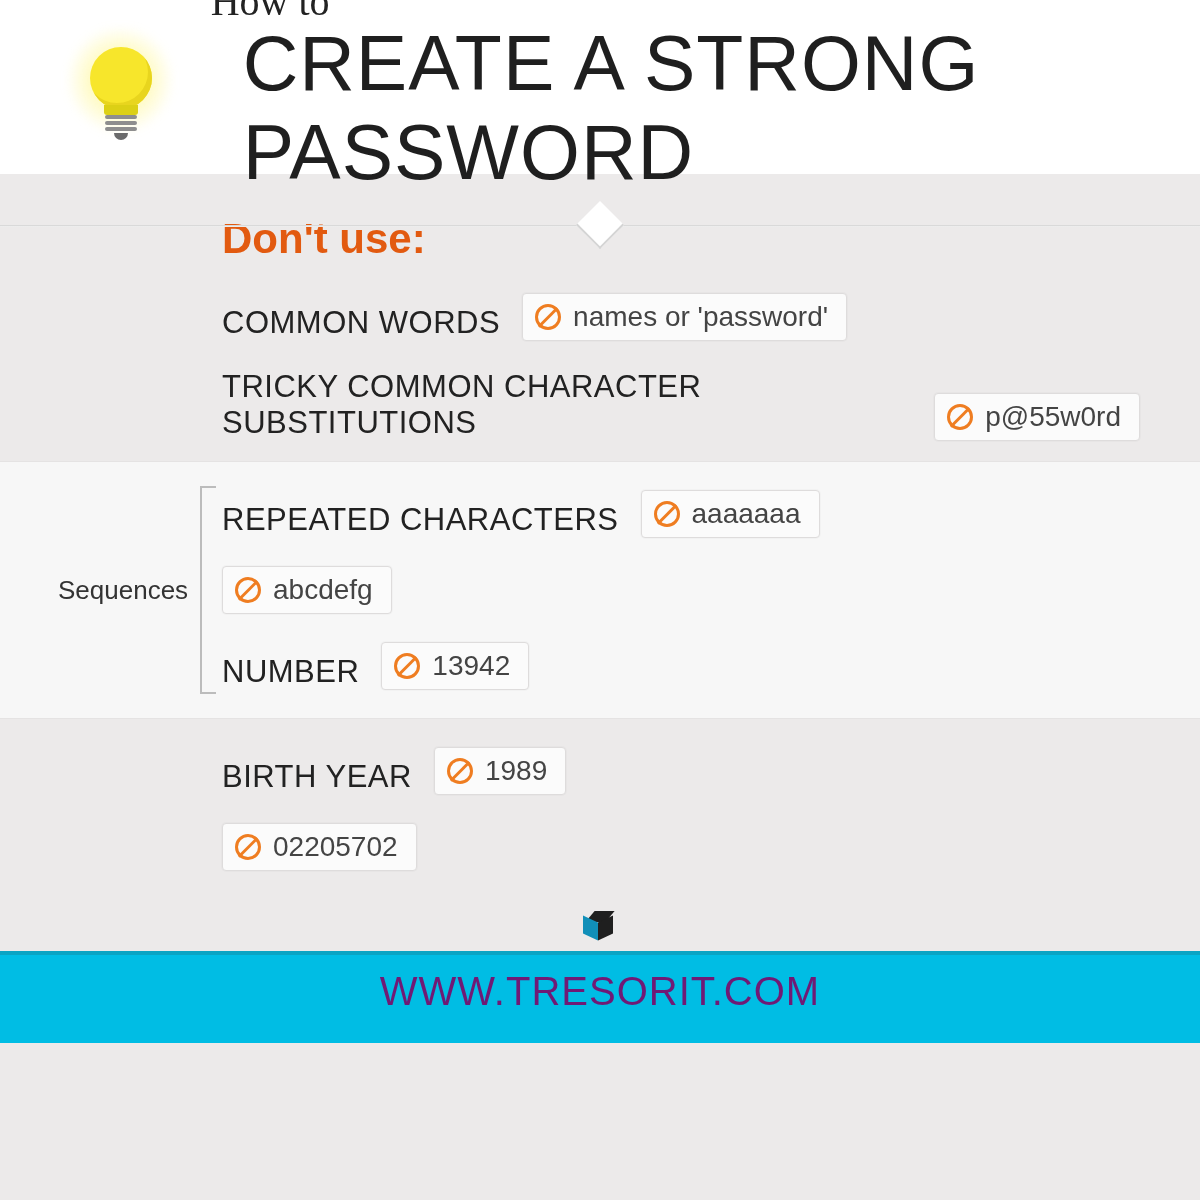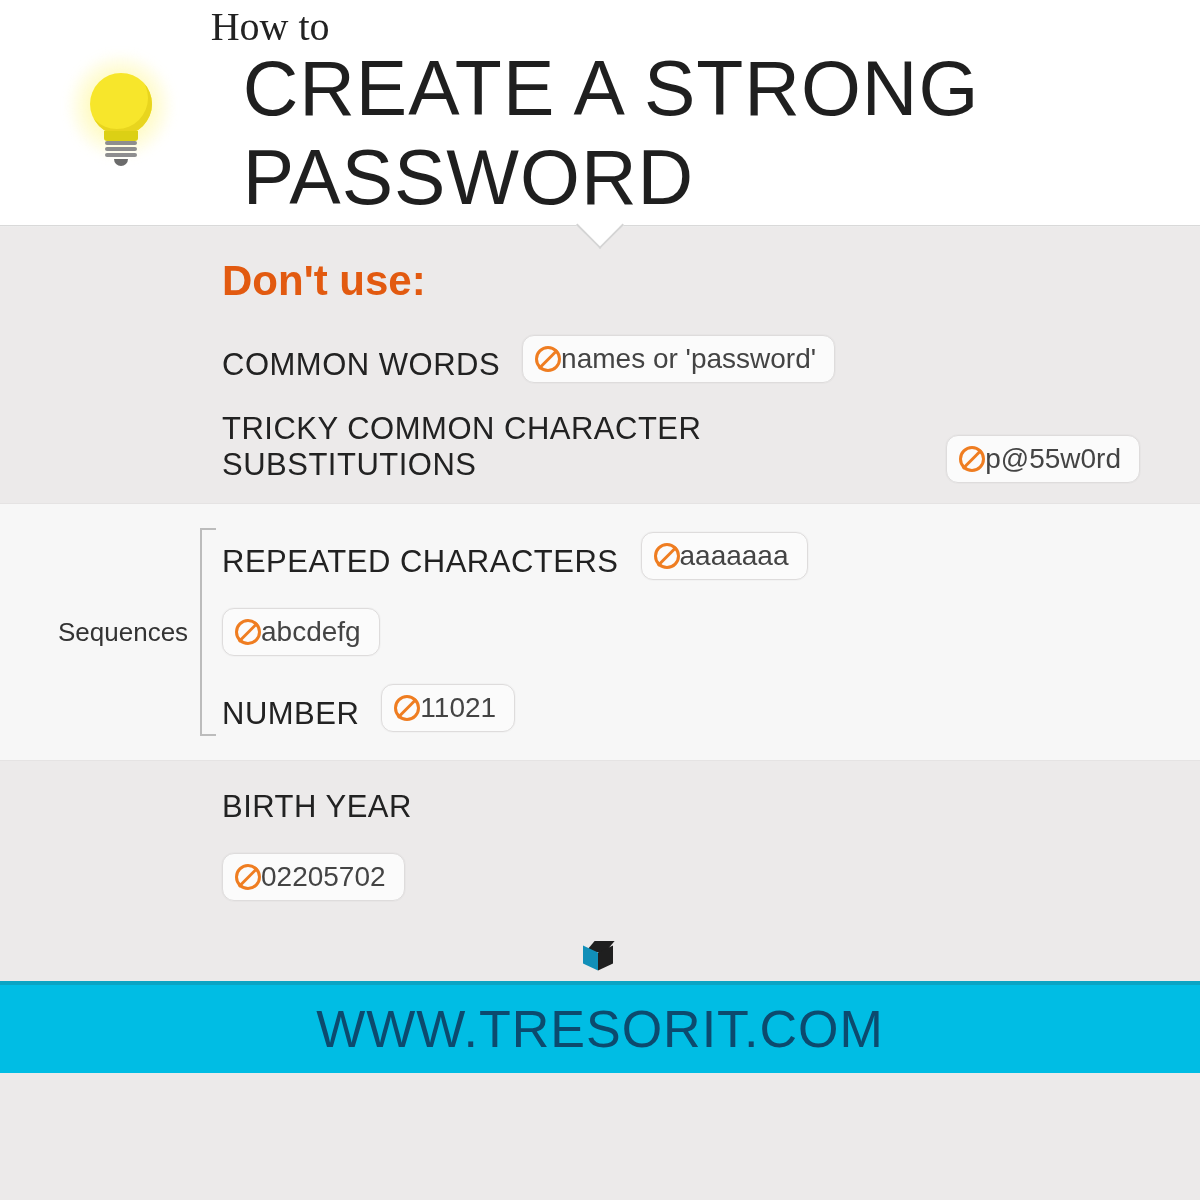--- a/index.html
+++ b/index.html
@@ -9,21 +9,21 @@
     background: #eceaea;
     font-family: "Helvetica Neue", Arial, sans-serif;
     color: #262626;
     overflow: hidden;
     position: relative;
   }
 
   
   .header {
     background: #ffffff;
-    height: 225px;
+    height: 174px;
     position: relative;
     display: flex;
     align-items: center;
     padding-left: 90px;
   }
   .bulb {
     width: 95px;
     position: relative;
   }
   .bulb-glow {
@@ -99,21 +99,21 @@
     border-bottom: 2px solid #d4d4d4;
     transform: translate(-50%,-17px) rotate(45deg);
     z-index: 3;
   }
 
   
   .section {
     padding-left: 222px;
     padding-right: 60px;
   }
-  .sec-a { background:#eceaea; padding-top: 32px; padding-bottom: 20px; }
+  .sec-a { background:#eceaea; padding-top: 41px; padding-bottom: 20px; }
   .sec-b { background:#f7f7f7; padding-top: 28px; padding-bottom: 28px; position: relative; border-top:1px solid #e5e3e3; border-bottom:1px solid #e5e3e3;}
   .sec-c { background:#eceaea; padding-top: 28px; padding-bottom: 40px; }
 
   .dont {
     color: #e25a10;
     font-size: 42px;
     font-weight: 800;
     margin-bottom: 30px;
   }
 
@@ -127,24 +127,25 @@
   .label {
     font-family: Impact, "Arial Narrow", sans-serif;
     text-transform: uppercase;
     font-size: 31px;
     letter-spacing: .5px;
     color: #222;
   }
   .chip {
     background: #fbfbfb;
     border: 1px solid #dedcdc;
-    border-radius: 12px;
+    border-radius: 4px;
     padding: 7px 18px 7px 12px;
     display: flex;
     align-items: center;
+    gap: 12px;
     font-size: 28px;
     color: #444;
     box-shadow: 0 0 0 1px rgba(0,0,0,.02);
   }
   .ban {
     width: 26px; height: 26px;
     border: 3px solid #ef7d21;
     border-radius: 50%;
     position: relative;
     flex: none;
@@ -211,22 +212,22 @@
   .footer {
     background: #00bde4;
     border-top: 4px solid #0aa4c4;
     height: 92px;
     display:flex; align-items:flex-start; justify-content:center;
     padding-top:14px;
   }
   .footer-url {
     font-family: Impact, "Arial Narrow", sans-serif;
     text-transform: uppercase;
-    font-size: 52px;
-    color: #0c4a6e;
+    font-size: 40px;
+    color: #701a75;
     letter-spacing: 1px;
   }
 </style>
 </head>
 <body>
 
 <div class="header">
   <div class="bulb">
     <div class="bulb-glow"></div>
     <div class="bulb-bulb"></div>
@@ -280,28 +281,32 @@
   <div class="row">
     <span class="chip">
       <span class="ban"></span>
       <span>abcdefg</span>
     </span>
   </div>
   <div class="row">
     <span class="label">NUMBER</span>
     <span class="chip">
       <span class="ban"></span>
-      <span>11021</span>
+      <span>13942</span>
     </span>
   </div>
 </div>
 
 <div class="section sec-c">
   <div class="row">
     <span class="label">BIRTH YEAR</span>
+    <span class="chip">
+      <span class="ban"></span>
+      <span>1989</span>
+    </span>
   </div>
   <div class="row">
     <span class="chip">
       <span class="ban"></span>
       <span>02205702</span>
     </span>
   </div>
 </div>
 
 <div class="cube-wrap">

